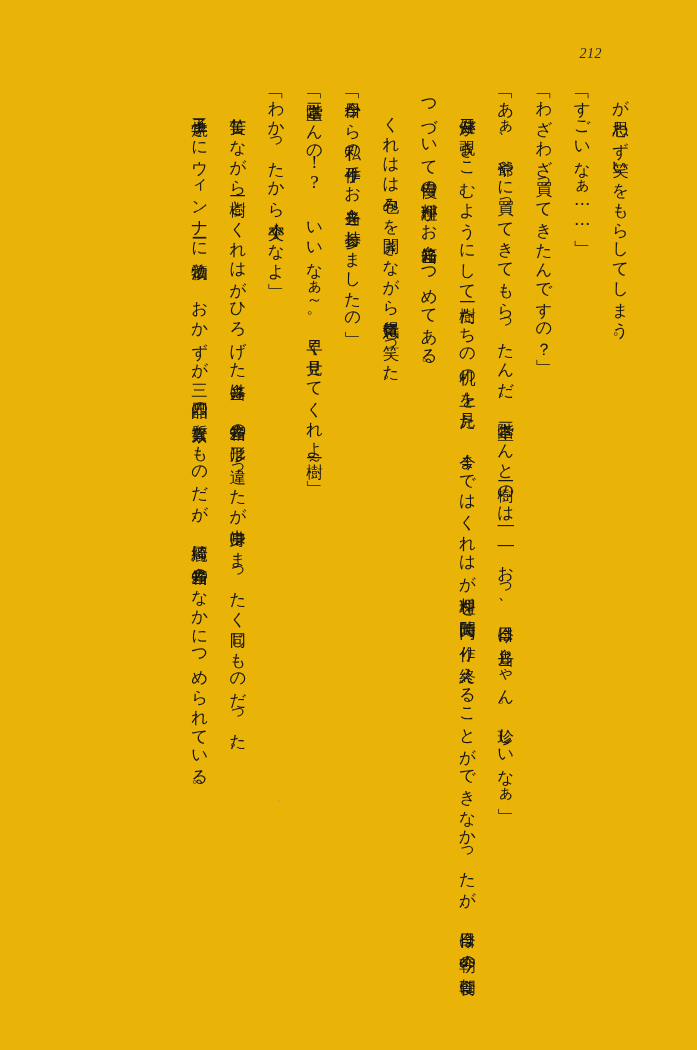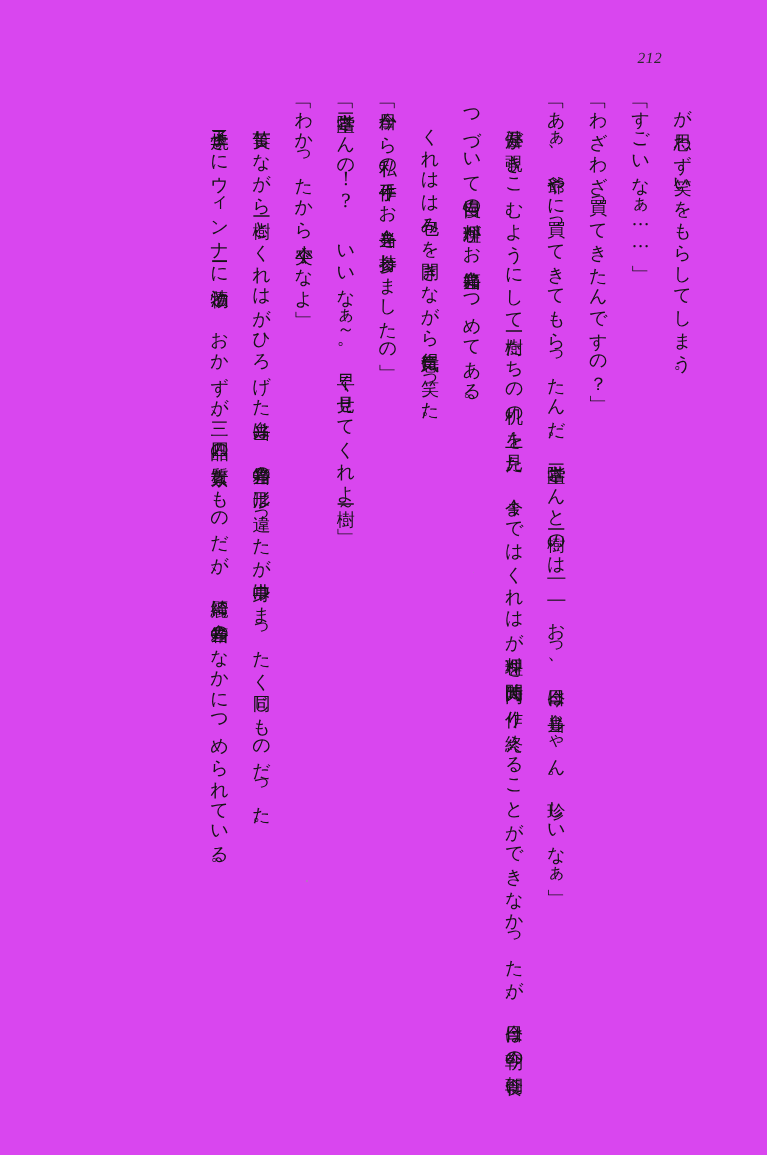--- a/index.html
+++ b/index.html
@@ -15,21 +15,21 @@
     position: relative;
     overflow: hidden;
   }
 
   .page {
     position: absolute;
     left: 0;
     top: 0;
     width: 697px;
     height: 1050px;
-    background: #d946ef;
+    background: #eab308;
   }
 
   .page-number {
     position: absolute;
     top: 46px;
     right: 95px;
     font-family: "Liberation Serif", "DejaVu Serif", serif;
     font-size: 14px;
     font-style: italic;
     color: #2a2a2a;

